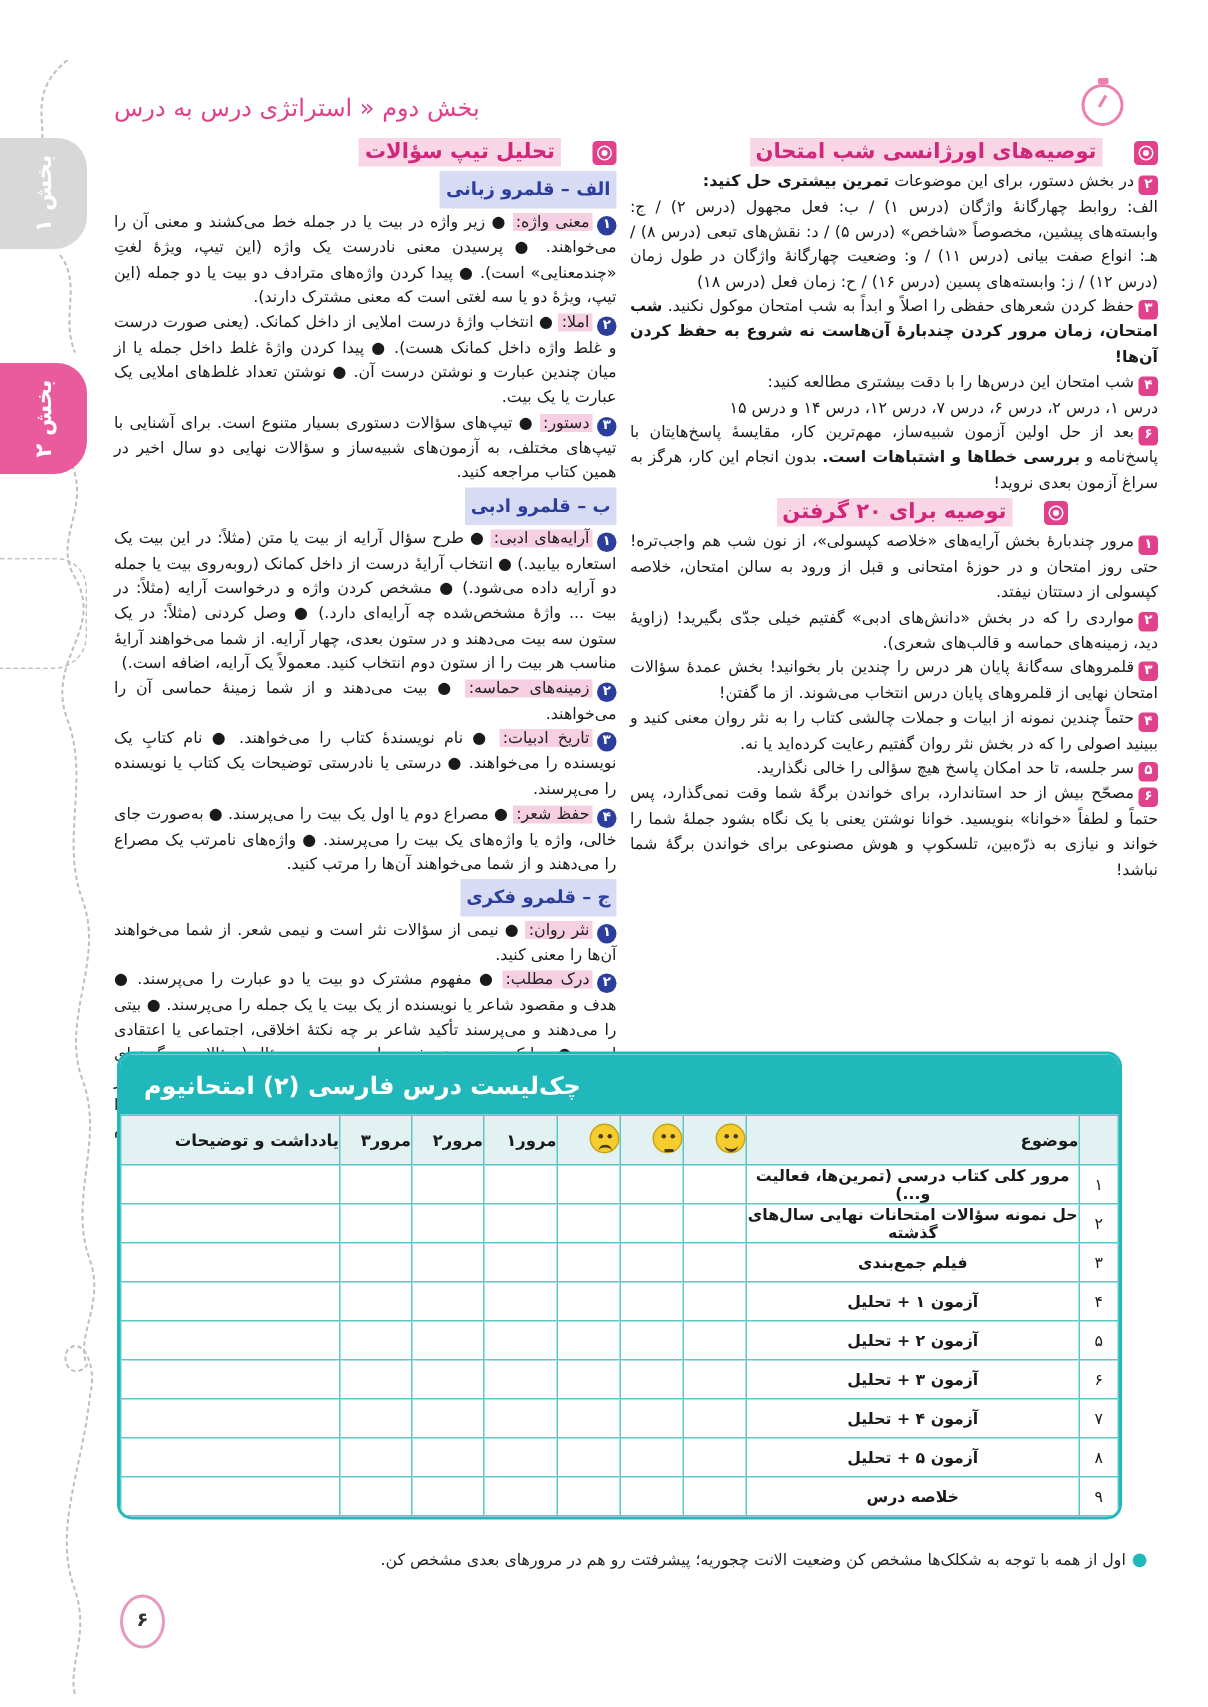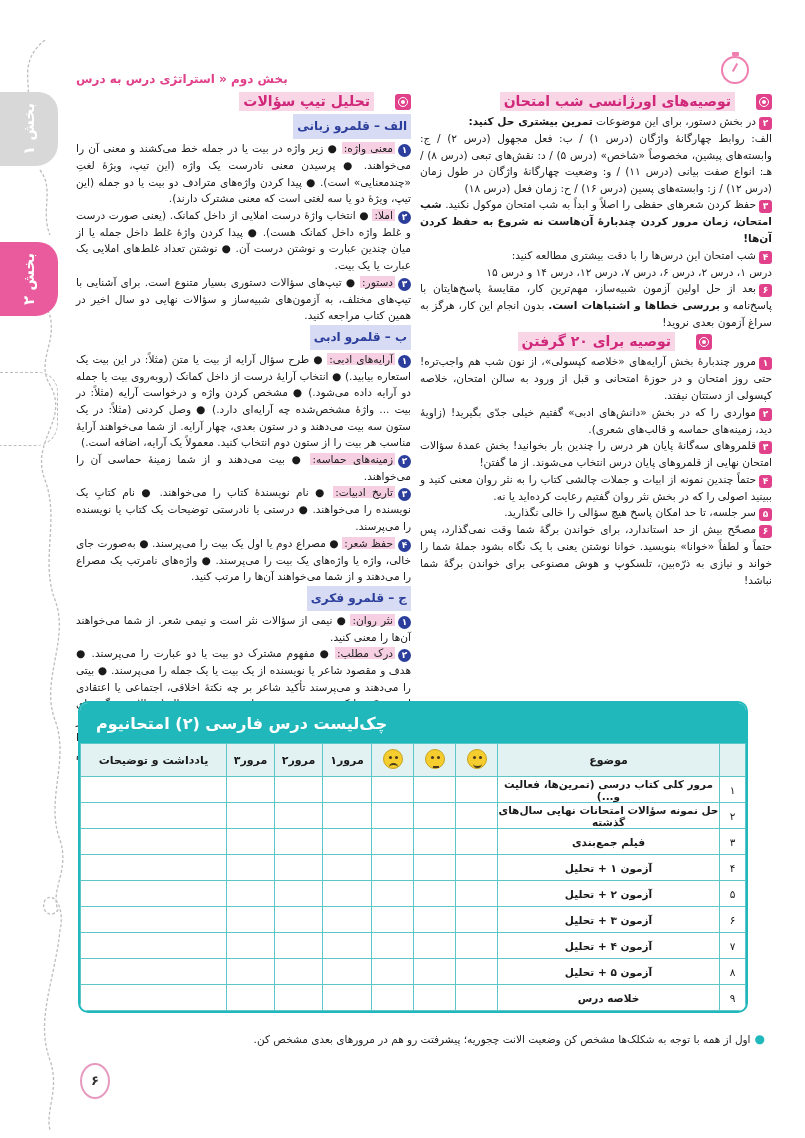--- a/index.html
+++ b/index.html
@@ -11,21 +11,21 @@
 
   
   .side-tab { position: absolute; left: 0; width: 58px; height: 74px; border-radius: 0 20px 22px 0;
               display: flex; align-items: center; justify-content: center; }
   .side-tab span { transform: rotate(-90deg); color: #fff; font-weight: bold; font-size: 15px; white-space: nowrap; }
   .side-tab.tab1 { top: 92px; background: #d8d8d8; }
   .side-tab.tab2 { top: 242px; background: #e95b9c; }
   .side-tab.tab3 { top: 372px; background: transparent; border: 1.5px dashed #bdbdbd; border-left: none; }
 
   
-  .breadcrumb { position: absolute; left: 76px; top: 72px; font-size: 12px; font-weight: bold; color: #e0418a; direction: rtl; }
+  .breadcrumb { position: absolute; left: 76px; top: 62px; font-size: 16px; font-weight: normal; color: #e0418a; direction: rtl; }
   .timer-icon { position: absolute; right: 56px; top: 56px; width: 28px; height: 28px; border: 2px solid #ef7fb0; border-radius: 50%; }
   .timer-icon::before { content: ""; position: absolute; left: 9px; top: -6px; width: 7px; height: 4px; background: #ef7fb0; border-radius: 1px; }
   .timer-icon::after { content: ""; position: absolute; left: 11px; top: 5px; width: 2px; height: 9px; background: #ef7fb0; transform: rotate(30deg); }
 
   
   .col { position: absolute; direction: rtl; text-align: justify; font-size: 10.6px; line-height: 16.6px; }
   .col.right { left: 420px; width: 352px; top: 92px; }
   .col.left  { left: 76px;  width: 335px; top: 92px; }
 
   .sec-title { display: flex; align-items: center; gap: 21px; margin-bottom: 2px; }
@@ -42,21 +42,21 @@
   .num.blue { background: #2c3e9c; border-radius: 50%; }
   .lbl { background: #f6cfe2; color: #222; padding: 0 2px; }
   .bold { font-weight: bold; }
   .dot { color: #2c5ec9; font-size: 10px; }
 
   
   .checklist { position: absolute; left: 78px; top: 701px; width: 670px; border: 2px solid #21b8bc; border-radius: 10px; overflow: hidden; background: #fff; }
   .checklist-head { background: #21b8bc; height: 40px; direction: rtl; color: #fff; font-weight: bold; font-size: 16px; display: flex; align-items: center; justify-content: flex-end; padding-left: 16px; }
   table { border-collapse: collapse; width: 100%; direction: rtl; table-layout: fixed; }
   td, th { border: 1px solid #5cc6c9; height: 26px; font-size: 10.5px; text-align: center; }
-  th { background: #e2f2f3; height: 33px; font-weight: bold; font-size: 11px; }
+  th { background: #e2f2f3; height: 33px; font-weight: bold; font-size: 11px; text-align: right; }
   td.idx { width: 26px; }
   td.topic { font-weight: bold; }
   .emoji { display: inline-block; width: 20px; height: 20px; border-radius: 50%; background: #f5cd2f; border: 1px solid #c9a21d; position: relative; }
   .emoji::before { content: ""; position: absolute; left: 5px; top: 6px; width: 3px; height: 3px; background: #4a3a1a; border-radius: 50%; box-shadow: 6px 0 0 #4a3a1a; }
   .emoji::after { content: ""; position: absolute; left: 5px; top: 12px; width: 9px; height: 4px; border-bottom: 2px solid #4a3a1a; border-radius: 0 0 6px 6px; }
   .emoji.worried::after { border-bottom: none; border-top: 2px solid #4a3a1a; border-radius: 6px 6px 0 0; top: 13px; }
   .emoji.thinking::after { width: 6px; left: 7px; border-radius: 0; }
 
   .footnote { position: absolute; right: 40px; top: 1032px; direction: rtl; font-size: 10.5px; color: #222; }
   .footnote .dot { color: #21b8bc; font-size: 12px; margin-left: 4px; }

